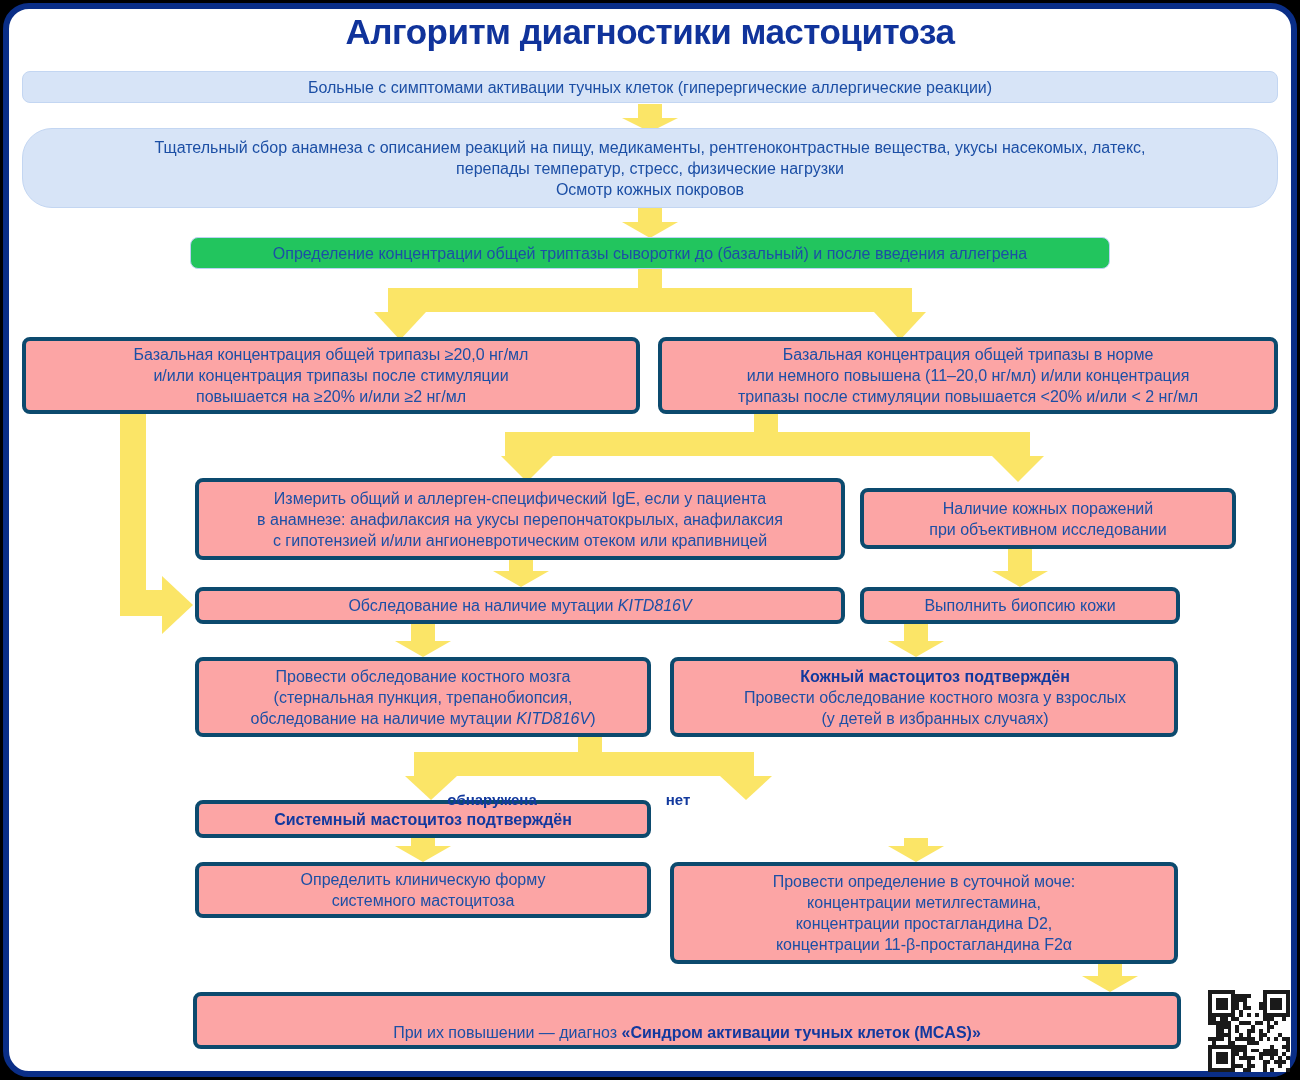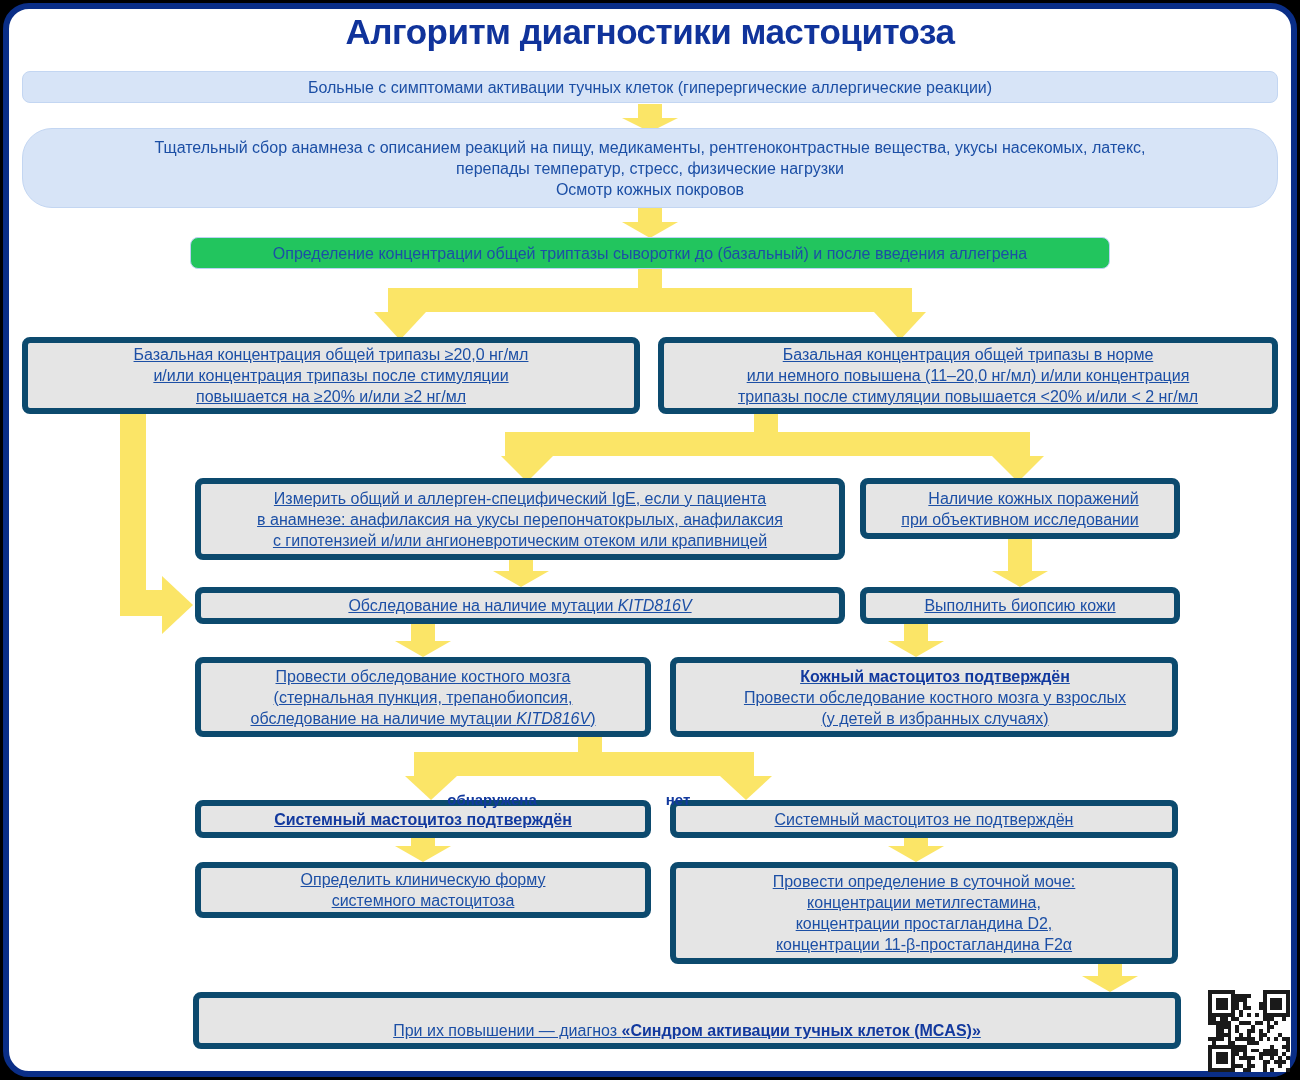--- a/index.html
+++ b/index.html
@@ -7,33 +7,33 @@
          font-family:"Liberation Sans","DejaVu Sans",sans-serif;}
   #frame{position:absolute;left:3px;top:3px;right:3px;bottom:3px;background:#ffffff;
          border:6px solid #0a2e87;border-radius:26px;}
   .title{position:absolute;left:0;top:12px;width:1300px;text-align:center;
          font-size:35px;font-weight:bold;color:#10339b;letter-spacing:-.5px;}
   .box{position:absolute;box-sizing:border-box;display:flex;align-items:center;justify-content:center;
        text-align:center;color:#1c4fa5;font-size:16px;line-height:21px;white-space:pre-line;
        border-radius:8px;z-index:2;padding:2px 10px;}
   .fill{background:#d7e4f7;border:1px solid #c3d6f2;}
   .fill3{background:#22c55e;border:1px solid #bcd2f4;}
-  .outline{background:#e5e5e5;border:6px solid #0c4a6e;text-decoration:underline;}
+  .outline{background:#fca5a5;border:4px solid #0c4a6e;}
   .bold{font-weight:bold;color:#12399e;}
   svg.arrows{position:absolute;left:0;top:0;z-index:1;}
   .branch-label{position:absolute;z-index:3;transform:translateX(-50%);
        font-size:15px;font-weight:bold;color:#12399e;white-space:nowrap;margin-top:36px;}
   
   #b-patients{left:22px;top:71px;width:1256px;height:32px;}
   #b-anamnesis{left:22px;top:128px;width:1256px;height:80px;border-radius:30px;}
   #b-tryptase{left:190px;top:237px;width:920px;height:32px;}
   #b-high{left:22px;top:337px;width:618px;height:77px;}
   #b-normal{left:658px;top:337px;width:620px;height:77px;}
   #b-ige{left:195px;top:478px;width:650px;height:82px;}
-  #b-skinles{left:860px;top:478px;width:320px;height:61px;text-align:right;}
+  #b-skinles{left:860px;top:488px;width:376px;height:61px;}
   #b-kit{left:195px;top:587px;width:650px;height:37px;}
   #b-biopsy{left:860px;top:587px;width:320px;height:37px;}
   #b-marrow{left:195px;top:657px;width:456px;height:80px;}
   #b-cutaneous{left:670px;top:657px;width:508px;height:80px;padding-left:32px;}
   #b-sysyes{left:195px;top:800px;width:456px;height:38px;}
   #b-sysno{left:670px;top:800px;width:508px;height:38px;}
   #b-clinform{left:195px;top:862px;width:456px;height:56px;}
   #b-urine{left:670px;top:862px;width:508px;height:102px;}
   #b-mcas{left:193px;top:992px;width:988px;height:57px;align-items:flex-end;}
   #lbl-found{left:492px;top:755px;}
@@ -164,21 +164,20 @@
     <span><span class="bold">Кожный мастоцитоз подтверждён</span><span>
 Провести обследование костного мозга у взрослых
 (у детей в избранных случаях)</span></span>
   </div>
 
   <div class="branch-label" id="lbl-found">обнаружена</div>
   <div class="branch-label" id="lbl-not">нет</div>
 
   <div id="b-sysyes" class="box outline bold">Системный мастоцитоз подтверждён</div>
 
-  <div id="b-sysno" class="box outline">Системный мастоцитоз не подтверждён</div>
 
   <div id="b-clinform" class="box outline">Определить клиническую форму
 системного мастоцитоза</div>
 
   <div id="b-urine" class="box outline">Провести определение в суточной моче:
 концентрации метилгестамина,
 концентрации простагландина D2,
 концентрации 11-β-простагландина F2α</div>
 
   <div id="b-mcas" class="box outline">

